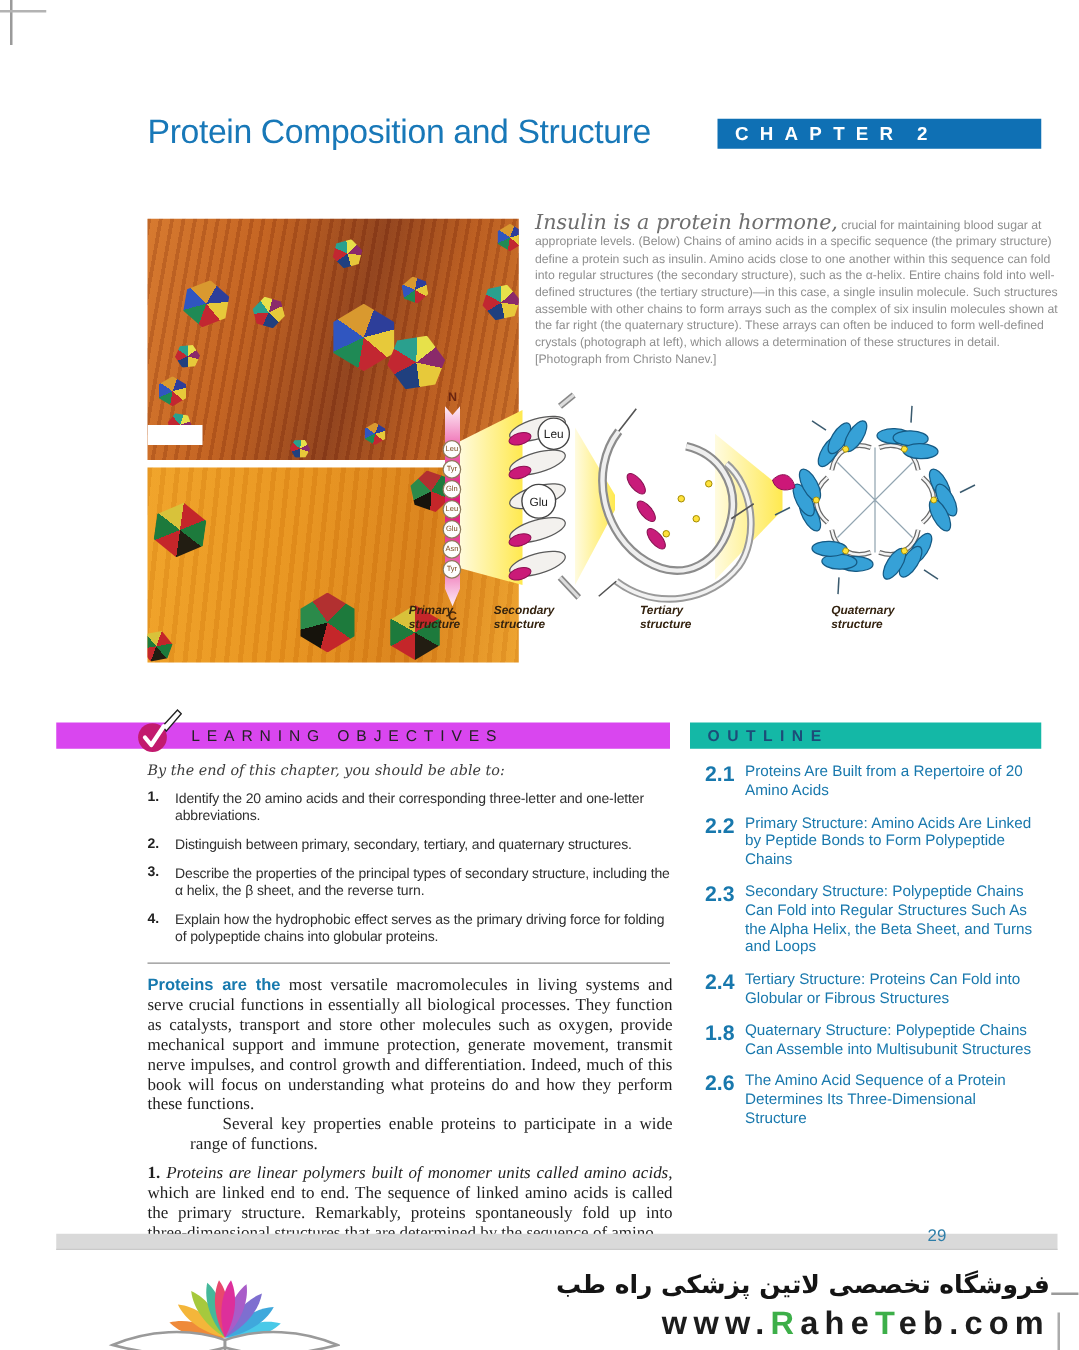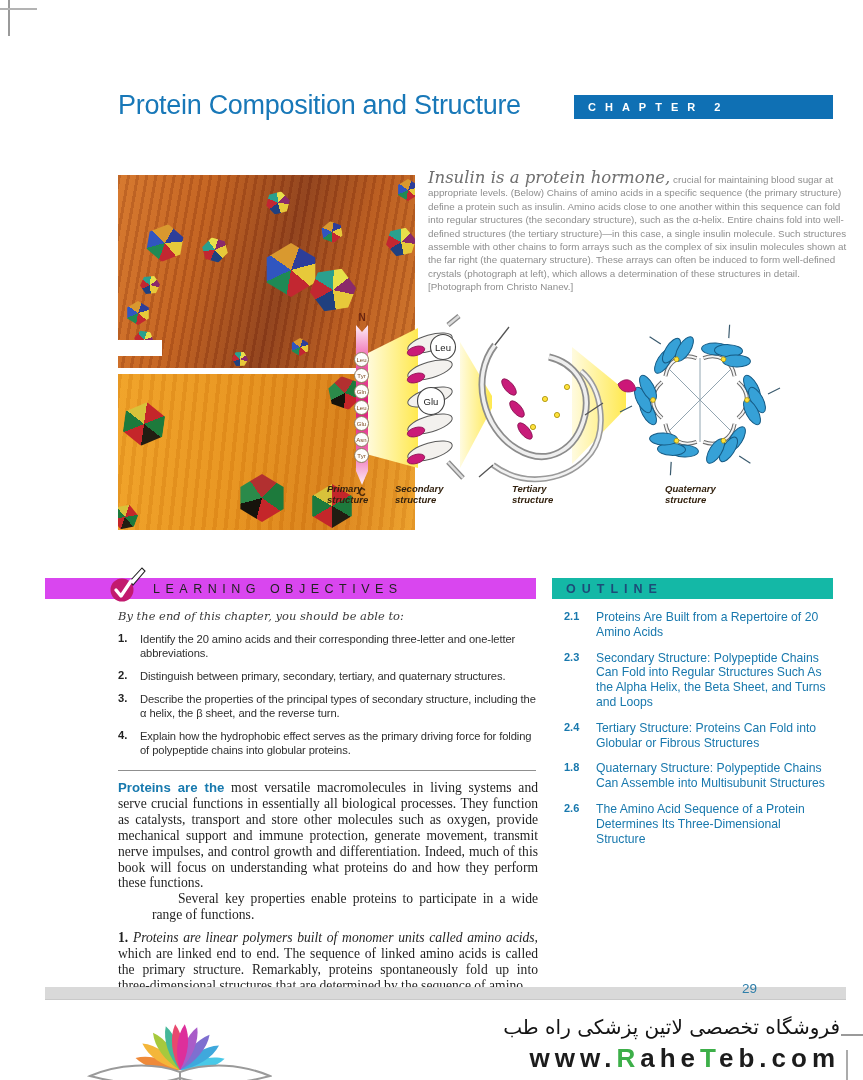--- a/index.html
+++ b/index.html
@@ -7,21 +7,21 @@
         font-family:"Liberation Sans",sans-serif;}
 
   
   .art{position:absolute;background:#9a9a9a;}
 
   
   .title{position:absolute;left:118px;top:90px;font-size:27px;font-weight:500;
          color:#1878b8;letter-spacing:-0.3px;white-space:nowrap;}
   .chapter-box{position:absolute;left:574px;top:95px;width:245px;height:24px;background:#0f70b4;
                color:#fff;display:flex;align-items:center;padding-left:14px;
-               font-size:11px;font-weight:bold;letter-spacing:9px;}
+               font-size:15px;font-weight:bold;letter-spacing:9px;}
   .chapter-box .num{margin-left:10px;}
 
   
   .figure{position:absolute;left:118px;top:175px;width:715px;height:360px;}
   .photo{position:absolute;overflow:hidden;}
   .photo-top{left:0;top:0;width:297px;height:193px;
     background:
       repeating-linear-gradient(100deg, rgba(90,25,8,0.16) 0 3px, rgba(255,200,120,0.05) 3px 9px),
       linear-gradient(105deg,#d5762c 0%,#c2601f 28%,#8e3f1b 55%,#b95a1e 76%,#cf742a 100%);}
   .photo-bot{left:0;top:199px;width:297px;height:156px;
@@ -66,33 +66,33 @@
   .bodytext .p2{text-indent:26px;margin-left:34px;}
   .bodytext .p3{margin-top:7px;}
   .bodytext .p3 .num{font-weight:bold;}
   .bodytext .p3 .it{font-style:italic;}
 
   
   .outcol{position:absolute;left:552px;top:578px;width:281px;}
   .outbar{height:21px;background:#14b8a6;display:flex;align-items:center;}
   .outbar .outtitle{margin-left:14px;font-size:12.5px;font-weight:600;letter-spacing:6px;color:#1d4c78;}
   .outitem{display:flex;margin:11px 0 0 12px;}
-  .outitem .n{width:32px;font-weight:bold;font-size:11px;color:#1878ad;flex:none;}
+  .outitem .n{width:32px;font-weight:bold;font-size:17px;color:#1878ad;flex:none;}
   .outitem .t{width:232px;font-size:12.2px;line-height:14.8px;color:#1878ad;}
 
   
   .endband{position:absolute;left:45px;top:987px;width:801px;height:12px;background:#d9d9d9;
            border-bottom:1px solid #c9c9c9;}
   .pagenum{position:absolute;left:742px;top:981px;width:30px;height:16px;overflow:hidden;
            color:#2e7ea9;font-size:13.5px;z-index:3;}
 
   
   .logo{position:absolute;left:82px;top:1010px;}
   .persian{position:absolute;left:400px;top:1015px;width:440px;text-align:right;direction:rtl;
-           font-family:"DejaVu Sans",sans-serif;font-size:20px;font-weight:normal;color:#141414;}
+           font-family:"DejaVu Sans",sans-serif;font-size:20px;font-weight:bold;color:#141414;}
   .url{position:absolute;left:390px;top:1043px;width:450px;text-align:right;
        font-size:26px;font-weight:bold;letter-spacing:5px;color:#1c1c1c;}
   .url .g{color:#3daf49;}
 </style>
 </head>
 <body>
 
 <div class="page">
 
   <div class="art" style="left:8px;top:0;width:2px;height:36px;"></div>
@@ -269,20 +269,24 @@
 
   <div class="outcol">
     <div class="outbar">
       <span class="outtitle">OUTLINE</span>
     </div>
     <div class="outitem">
       <span class="n">2.1</span>
       <span class="t">Proteins Are Built from a Repertoire of 20 Amino Acids</span>
     </div>
     <div class="outitem">
+      <span class="n">2.2</span>
+      <span class="t">Primary Structure: Amino Acids Are Linked by Peptide Bonds to Form Polypeptide Chains</span>
+    </div>
+    <div class="outitem">
       <span class="n">2.3</span>
       <span class="t">Secondary Structure: Polypeptide Chains Can Fold into Regular Structures Such As the Alpha Helix, the Beta Sheet, and Turns and Loops</span>
     </div>
     <div class="outitem">
       <span class="n">2.4</span>
       <span class="t">Tertiary Structure: Proteins Can Fold into Globular or Fibrous Structures</span>
     </div>
     <div class="outitem">
       <span class="n">1.8</span>
       <span class="t">Quaternary Structure: Polypeptide Chains Can Assemble into Multisubunit Structures</span>

